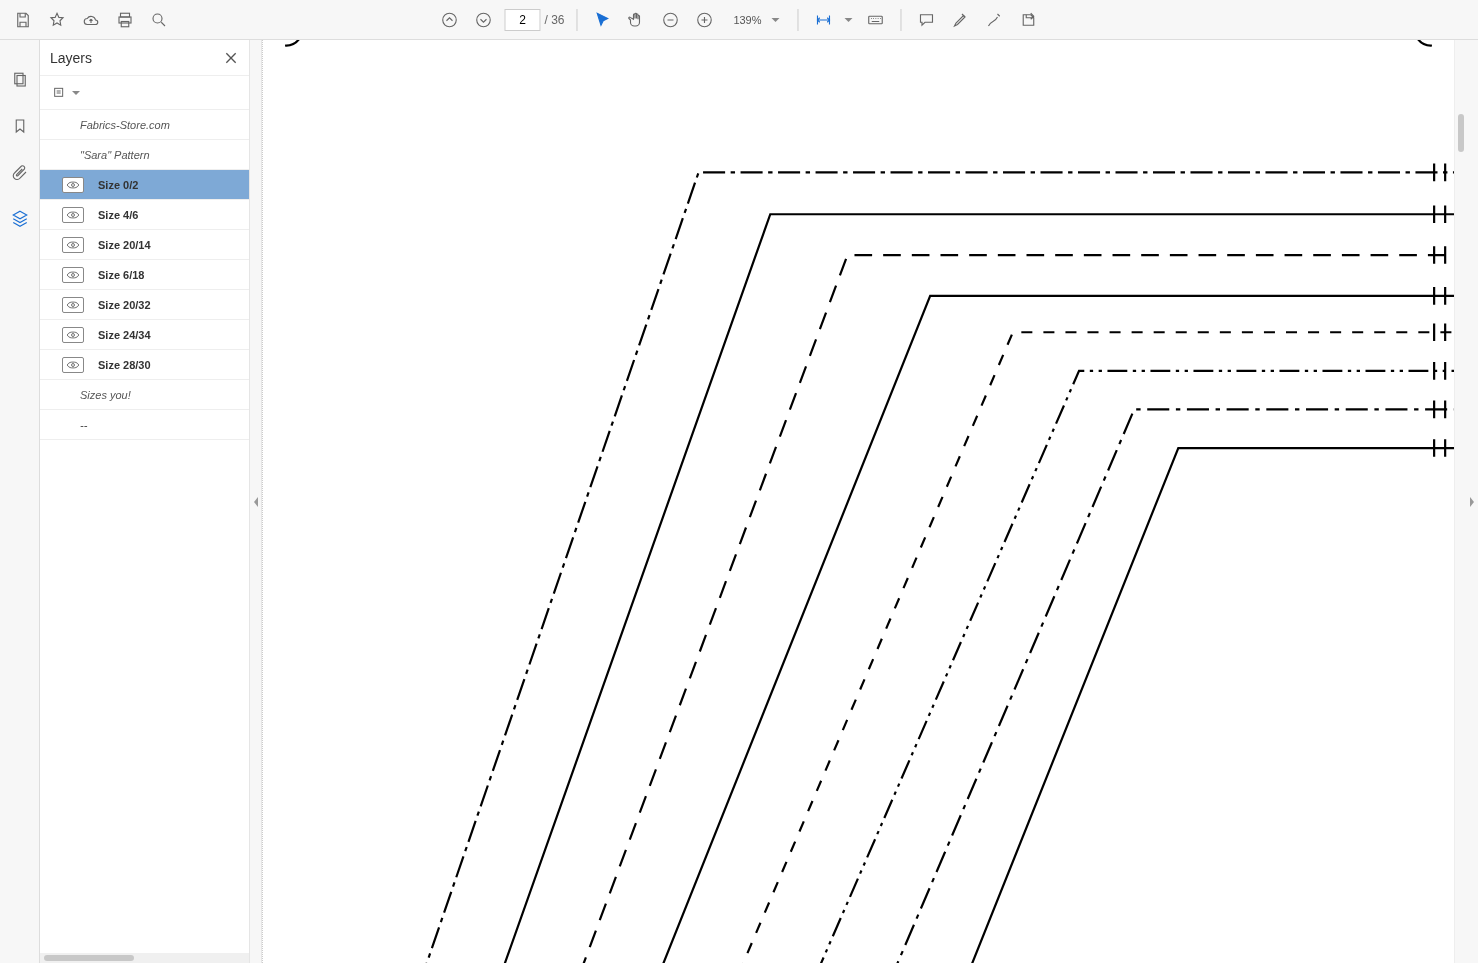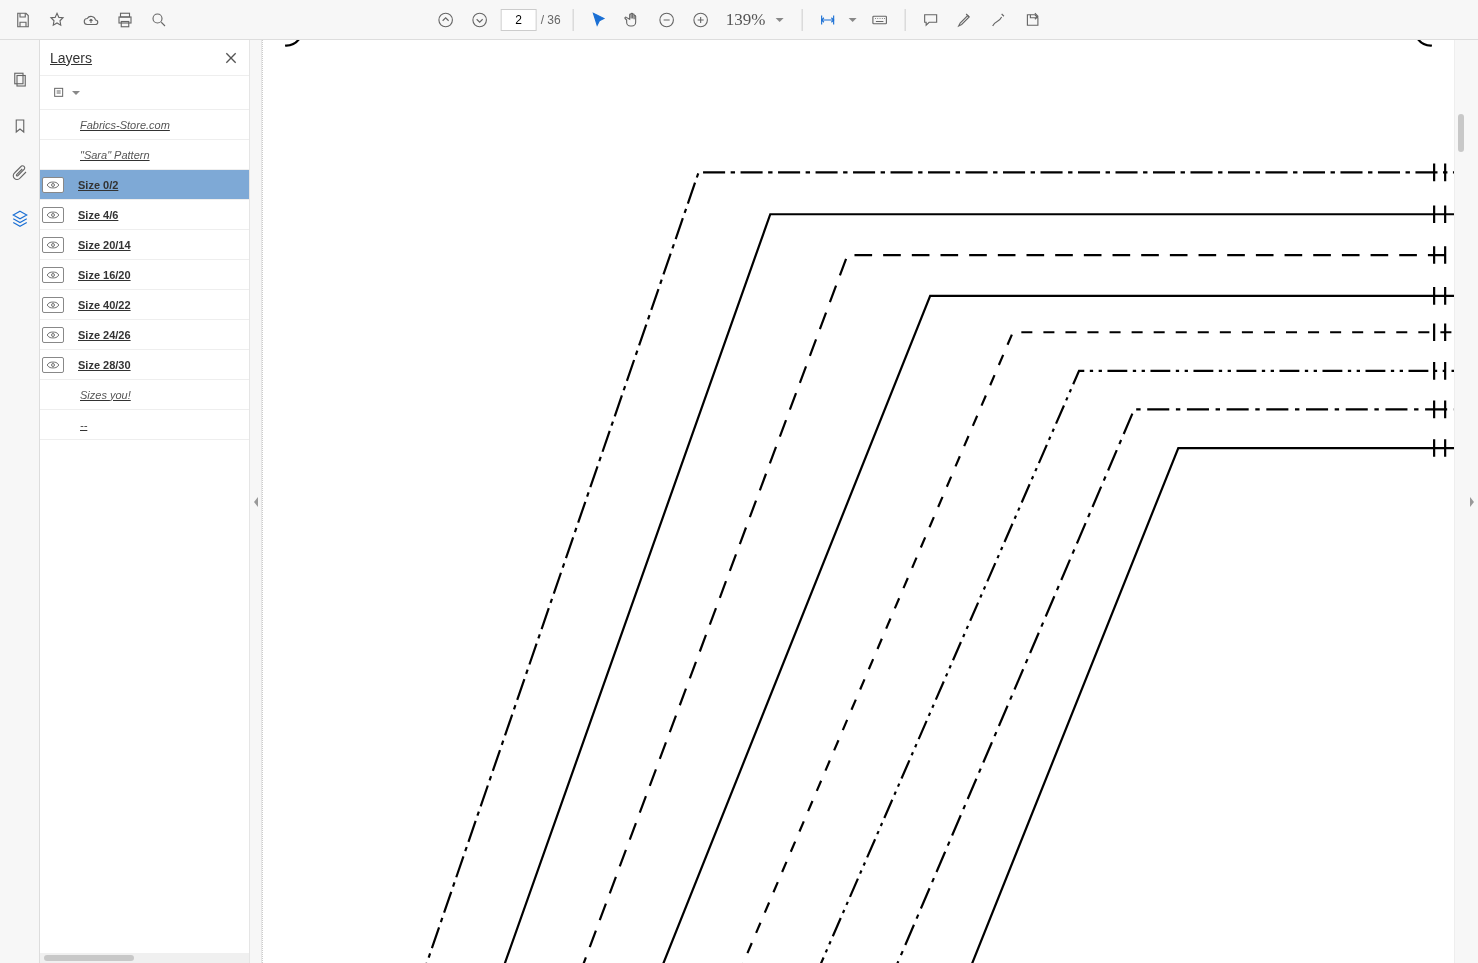--- a/index.html
+++ b/index.html
@@ -18,21 +18,21 @@
     width:34px; height:34px; display:flex; align-items:center; justify-content:center;
     cursor:pointer; border-radius:2px; color:#555;
   }
   .tb-btn svg { width:18px; height:18px; stroke:#666; fill:none; stroke-width:1.5; }
   .tb-btn.active svg { stroke:#1a6fd4; }
   .tb-btn.active-fill svg { fill:#1a6fd4; stroke:#1a6fd4; }
   .tb-sep { width:1px; height:22px; background:#ccc; margin:0 8px; }
   .page-input { width:36px; height:22px; border:1px solid #ccc; text-align:center; font-size:12px; margin:0 4px; }
   .page-total { color:#666; font-size:12px; margin-right:4px; }
   .zoom-row { display:flex; align-items:center; gap:2px; margin:0 4px; }
-  .zoom-label { font-size:17px; color:#555; padding:0 4px; min-width:40px; text-align:right;font-family:Liberation Serif, serif; }
+  .zoom-label { font-size:11px; color:#555; padding:0 4px; min-width:40px; text-align:right; }
   .caret-down { width:0; height:0; border-left:4px solid transparent; border-right:4px solid transparent; border-top:4px solid #888; margin-left:4px; margin-right:6px; }
 
   
   .main { flex:1; display:flex; min-height:0; }
 
   .tabstrip {
     width:40px; background:#f7f7f7; border-right:1px solid #ddd;
     display:flex; flex-direction:column; align-items:center; padding-top:26px; gap:18px;
     flex-shrink:0;
   }
@@ -40,36 +40,35 @@
     width:28px; height:28px; display:flex; align-items:center; justify-content:center;
     cursor:pointer; color:#666;
   }
   .tabstrip .tab-icon svg { width:18px; height:18px; stroke:#666; fill:none; stroke-width:1.5; }
   .tabstrip .tab-icon.active svg { stroke:#1a6fd4; }
 
   .sidepanel {
     width:210px; background:#fff; border-right:1px solid #e5e5e5;
     display:flex; flex-direction:column;
     flex-shrink:0;
-    text-decoration:underline;
   }
   .sidepanel-header {
     height:36px; display:flex; align-items:center; justify-content:space-between;
     padding:0 10px; font-size:14px; color:#333; border-bottom:1px solid #eee;
   }
   .sidepanel-header .close-x { width:16px; height:16px; cursor:pointer; }
   .sidepanel-header .close-x svg { width:16px; height:16px; stroke:#555; stroke-width:2; }
   .sidepanel-tools { height:34px; display:flex; align-items:center; padding:0 8px; border-bottom:1px solid #eee; }
   .sidepanel-tools .opt-btn { display:flex; align-items:center; cursor:pointer; padding:2px 4px; }
   .sidepanel-tools svg { width:16px; height:16px; stroke:#666; fill:none; stroke-width:1.5; }
 
   .layer-list { flex:1; overflow:auto; }
   .layer-row {
     display:flex; align-items:center; height:30px; border-bottom:1px solid #eee;
-    font-size:11px; padding-left:2px; cursor:default;
+    font-size:11px; padding-left:22px; cursor:default;
   }
   .layer-row.info { font-style:italic; color:#555; padding-left:40px; }
   .layer-row.size { font-weight:bold; color:#333; }
   .layer-row.size .eye {
     width:22px; height:16px; border:1px solid #888; border-radius:2px;
     display:flex; align-items:center; justify-content:center; margin-right:14px;
     flex-shrink:0; cursor:pointer; background:#fff;
   }
   .layer-row.size .eye svg { width:14px; height:10px; stroke:#333; fill:none; stroke-width:1.2; }
   .layer-row.selected { background:#7ea9d6; }
@@ -306,39 +305,39 @@
           </span>
         <span>Size 20/14</span>
       </div>
       <div class="layer-row size">
         <span class="eye">
             <svg viewBox="0 0 24 14">
               <path d="M2 7c3-5 7-5 10-5s7 0 10 5c-3 5-7 5-10 5S5 12 2 7z"></path>
               <circle cx="12" cy="7" r="2.5"></circle>
             </svg>
           </span>
-        <span>Size 16/20</span>
-      </div>
-      <div class="layer-row size">
-        <span class="eye">
-            <svg viewBox="0 0 24 14">
-              <path d="M2 7c3-5 7-5 10-5s7 0 10 5c-3 5-7 5-10 5S5 12 2 7z"></path>
-              <circle cx="12" cy="7" r="2.5"></circle>
-            </svg>
-          </span>
-        <span>Size 40/22</span>
-      </div>
-      <div class="layer-row size">
-        <span class="eye">
-            <svg viewBox="0 0 24 14">
-              <path d="M2 7c3-5 7-5 10-5s7 0 10 5c-3 5-7 5-10 5S5 12 2 7z"></path>
-              <circle cx="12" cy="7" r="2.5"></circle>
-            </svg>
-          </span>
-        <span>Size 24/26</span>
+        <span>Size 6/18</span>
+      </div>
+      <div class="layer-row size">
+        <span class="eye">
+            <svg viewBox="0 0 24 14">
+              <path d="M2 7c3-5 7-5 10-5s7 0 10 5c-3 5-7 5-10 5S5 12 2 7z"></path>
+              <circle cx="12" cy="7" r="2.5"></circle>
+            </svg>
+          </span>
+        <span>Size 20/32</span>
+      </div>
+      <div class="layer-row size">
+        <span class="eye">
+            <svg viewBox="0 0 24 14">
+              <path d="M2 7c3-5 7-5 10-5s7 0 10 5c-3 5-7 5-10 5S5 12 2 7z"></path>
+              <circle cx="12" cy="7" r="2.5"></circle>
+            </svg>
+          </span>
+        <span>Size 24/34</span>
       </div>
       <div class="layer-row size">
         <span class="eye">
             <svg viewBox="0 0 24 14">
               <path d="M2 7c3-5 7-5 10-5s7 0 10 5c-3 5-7 5-10 5S5 12 2 7z"></path>
               <circle cx="12" cy="7" r="2.5"></circle>
             </svg>
           </span>
         <span>Size 28/30</span>
       </div>

